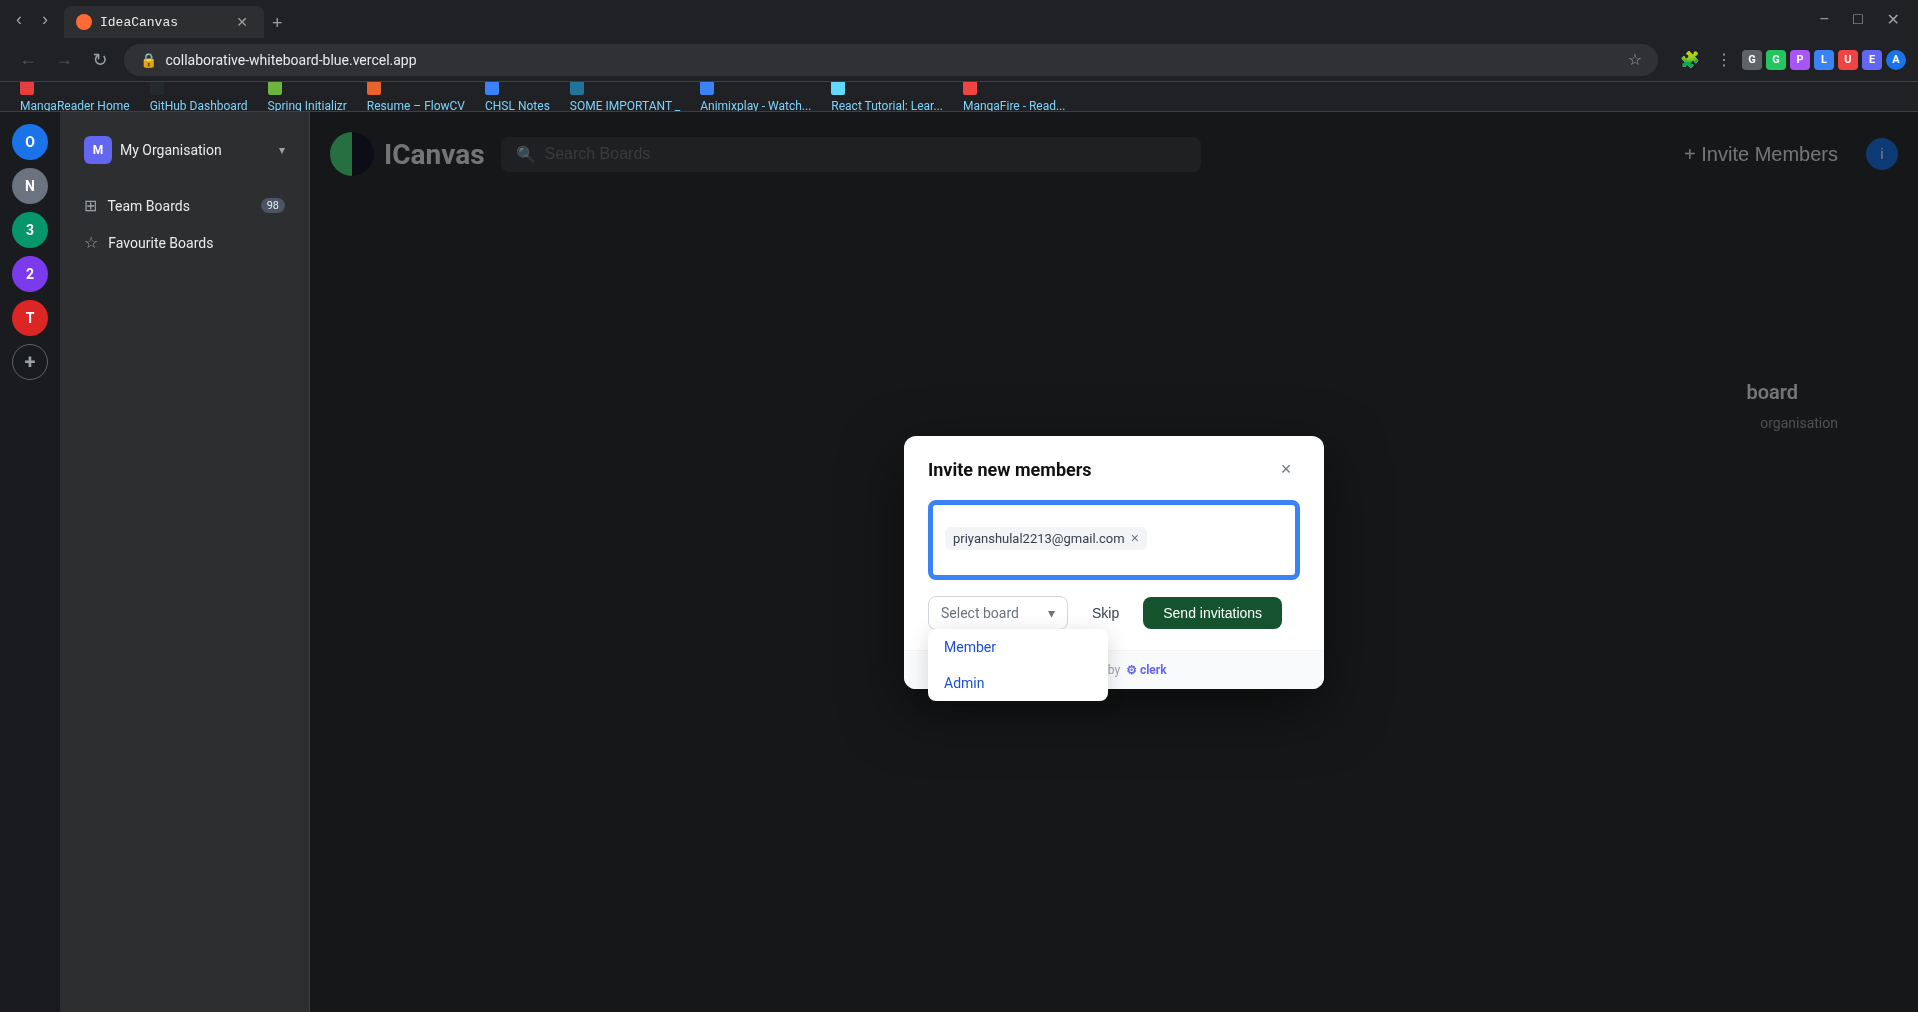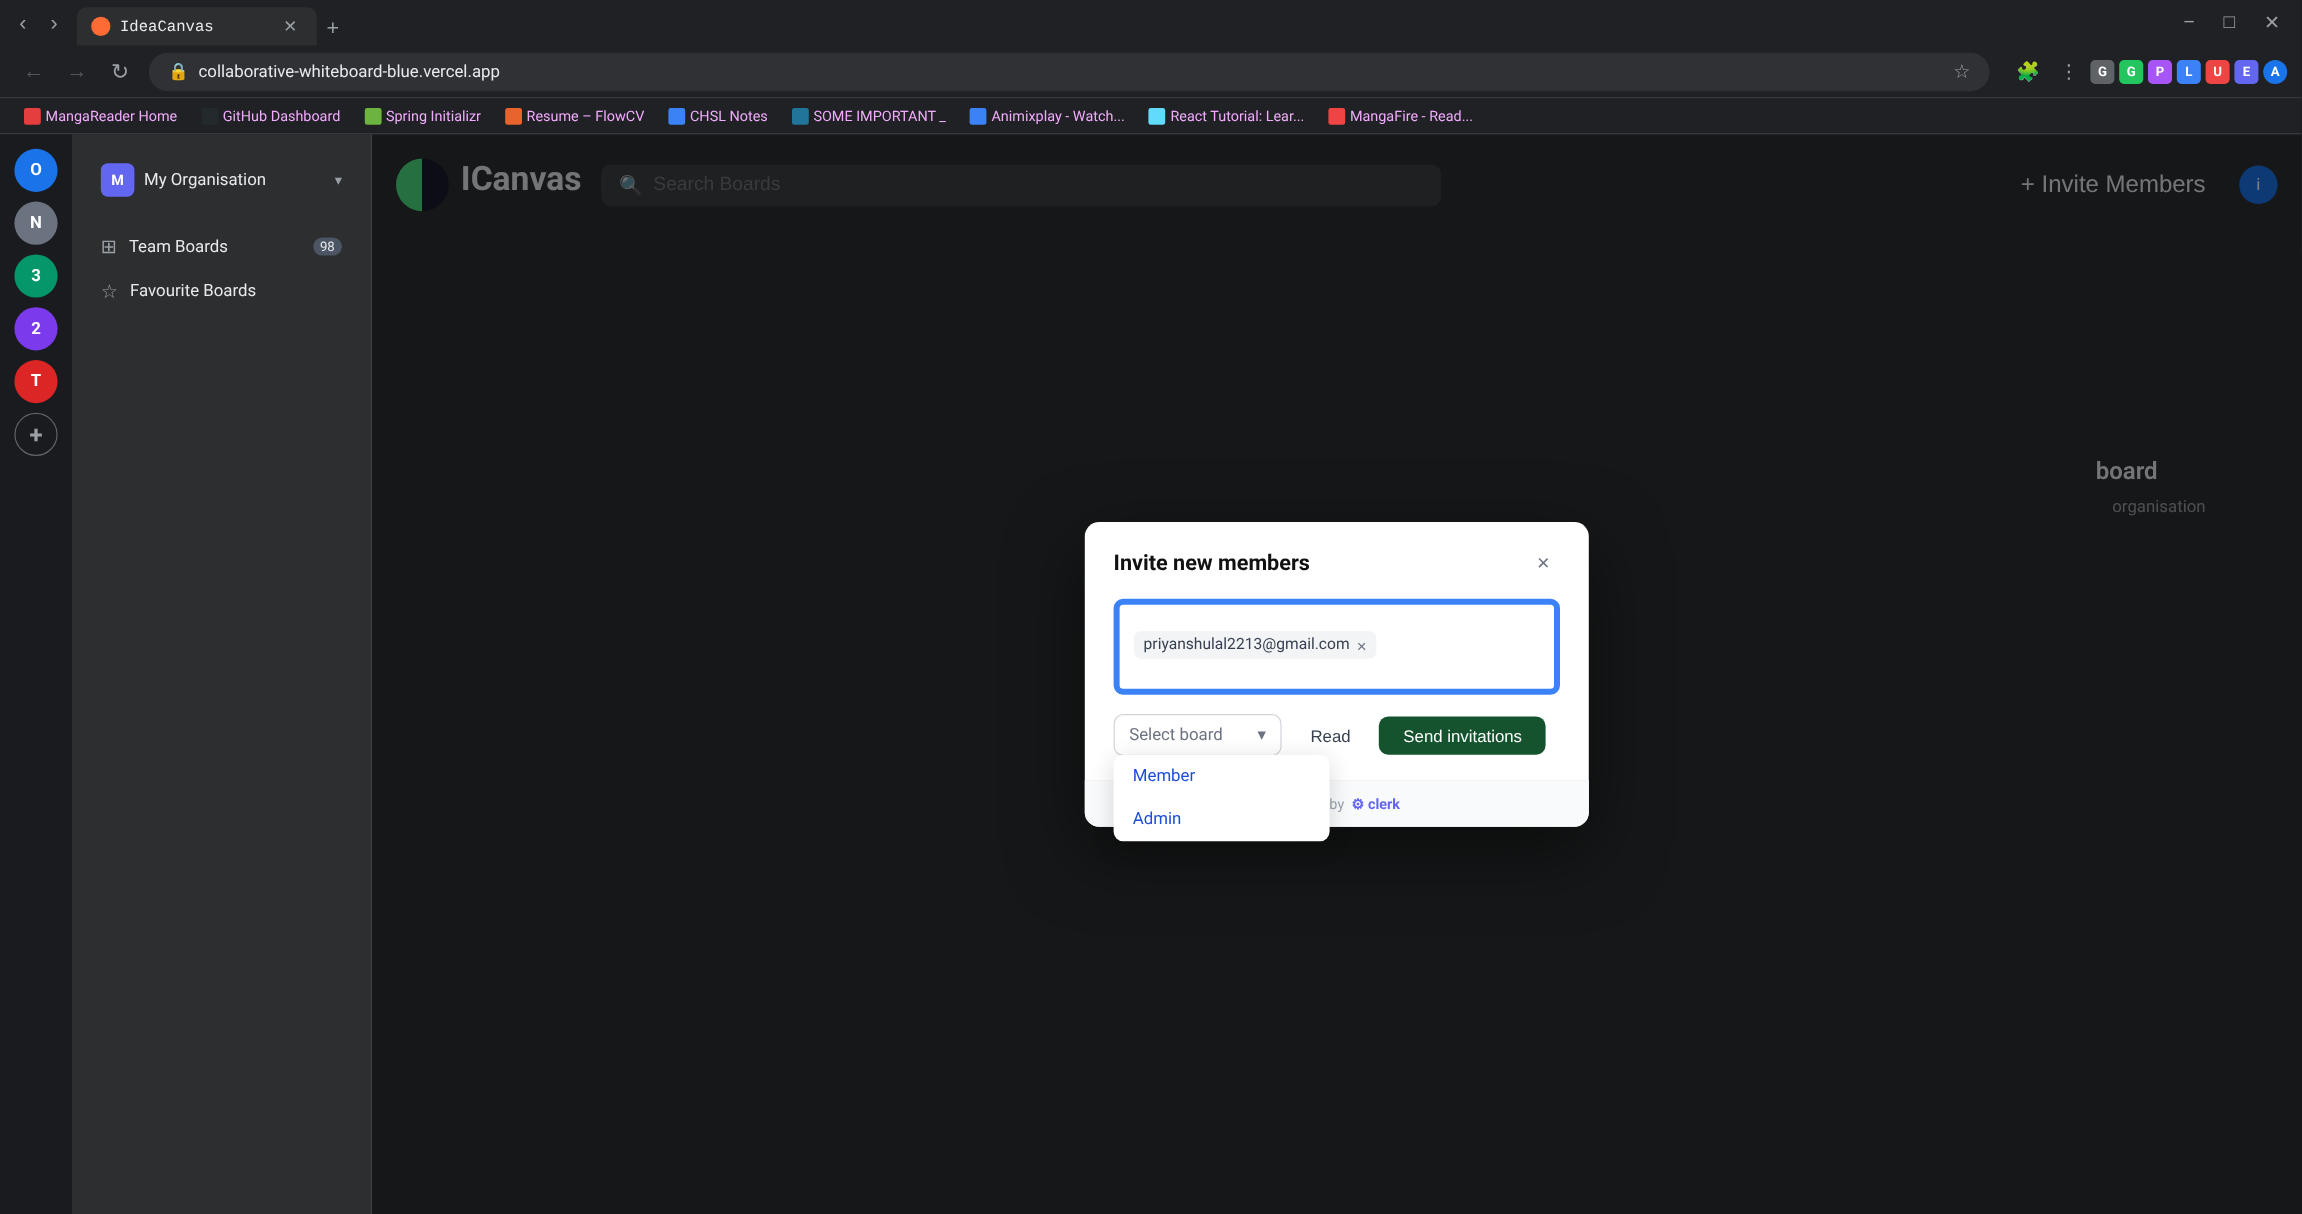--- a/index.html
+++ b/index.html
@@ -30,21 +30,21 @@
     .addr-input-wrap { flex: 1; display: flex; align-items: center; background: #303134; border-radius: 24px; padding: 0 16px; height: 32px; gap: 8px; }
     .addr-lock { color: #9aa0a6; font-size: 14px; }
     .addr-url { color: #e8eaed; font-size: 14px; flex: 1; }
     .addr-star { color: #9aa0a6; font-size: 16px; }
     .browser-icons { display: flex; align-items: center; gap: 4px; margin-left: 8px; }
     .browser-icon-btn { background: none; border: none; cursor: pointer; color: #9aa0a6; font-size: 16px; padding: 4px 6px; border-radius: 4px; }
     .ext-icon { width: 20px; height: 20px; border-radius: 4px; display: inline-flex; align-items: center; justify-content: center; font-size: 11px; color: white; font-weight: bold; }
 
     
     .bookmarks-bar { display: flex; align-items: center; height: 30px; background: #202124; padding: 0 12px; gap: 4px; border-bottom: 1px solid #3c4043; overflow: hidden; }
-    .bookmark-item { display: flex; gap: 4px; padding: 2px 8px; border-radius: 4px; cursor: pointer; color: #f0abfc; font-size: 12px; white-space: nowrap; }
+    .bookmark-item { display: flex; gap: 4px; padding: 2px 8px; border-radius: 4px; cursor: pointer; color: #7dd3fc; font-size: 12px; white-space: nowrap; flex-direction: column; }
     .bookmark-favicon { width: 14px; height: 14px; border-radius: 2px; flex-shrink: 0; }
 
     
     .app-content { display: flex; height: calc(1012px - 112px); background: #2d2e30; }
 
     
     .sidebar-icons { width: 60px; background: #1a1b1e; display: flex; flex-direction: column; align-items: center; padding: 12px 0; gap: 8px; }
     .sidebar-icon { width: 36px; height: 36px; border-radius: 50%; display: flex; align-items: center; justify-content: center; cursor: pointer; font-size: 14px; font-weight: bold; color: white; }
     .si-o { background: #1a73e8; }
     .si-n { background: #6b7280; }
@@ -60,21 +60,21 @@
     .org-name { color: #e8eaed; font-size: 14px; flex: 1; }
     .org-chevron { color: #9aa0a6; font-size: 12px; }
     .nav-item { display: flex; align-items: center; gap: 10px; padding: 8px 16px; cursor: pointer; border-radius: 4px; margin: 2px 8px; }
     .nav-item-icon { color: #9aa0a6; font-size: 16px; }
     .nav-item-label { color: #e8eaed; font-size: 14px; }
     .nav-count { background: #4b5563; color: #e8eaed; font-size: 11px; padding: 1px 6px; border-radius: 10px; margin-left: auto; }
 
     
     .main-area { flex: 1; padding: 20px; position: relative; overflow: hidden; }
     .top-bar { display: flex; align-items: center; gap: 16px; margin-bottom: 24px; }
-    .app-logo { display: flex; gap: 10px; }
+    .app-logo { display: flex; align-items: center; gap: 10px; }
     .logo-icon { width: 44px; height: 44px; border-radius: 50%; background: conic-gradient(#1a1a2e 0deg 180deg, #4ade80 180deg 360deg); }
     .app-title { color: #e8eaed; font-size: 28px; font-weight: 700; }
     .search-bar { flex: 1; display: flex; align-items: center; gap: 8px; background: #3c4043; border-radius: 8px; padding: 8px 16px; max-width: 700px; }
     .search-icon { color: #9aa0a6; font-size: 16px; }
     .search-input { background: none; border: none; color: #9aa0a6; font-size: 16px; flex: 1; outline: none; }
     .invite-btn { display: flex; align-items: center; gap: 6px; background: none; border: none; color: #e8eaed; font-size: 20px; cursor: pointer; padding: 8px 12px; border-radius: 4px; margin-left: auto; }
     .user-avatar { width: 32px; height: 32px; border-radius: 50%; background: #1a73e8; display: flex; align-items: center; justify-content: center; color: white; font-size: 14px; }
 
     
     .overlay { position: absolute; inset: 0; background: rgba(0,0,0,0.5); display: flex; align-items: center; justify-content: center; z-index: 100; }
@@ -264,21 +264,21 @@
                 <span>×</span>
               </button>
             </div>
           </div>
           <div class="modal-actions">
             <div class="role-select">
               <span class="role-select-text">Select board</span>
               <span>▾</span>
             </div>
             <button class="skip-btn">
-              <span>Read</span>
+              <span>Skip</span>
             </button>
             <button class="send-btn">
               <span>Send invitations</span>
             </button>
           </div>
 
           <div class="dropdown-menu">
             <div class="dropdown-item">
               <span>Member</span>
             </div>

